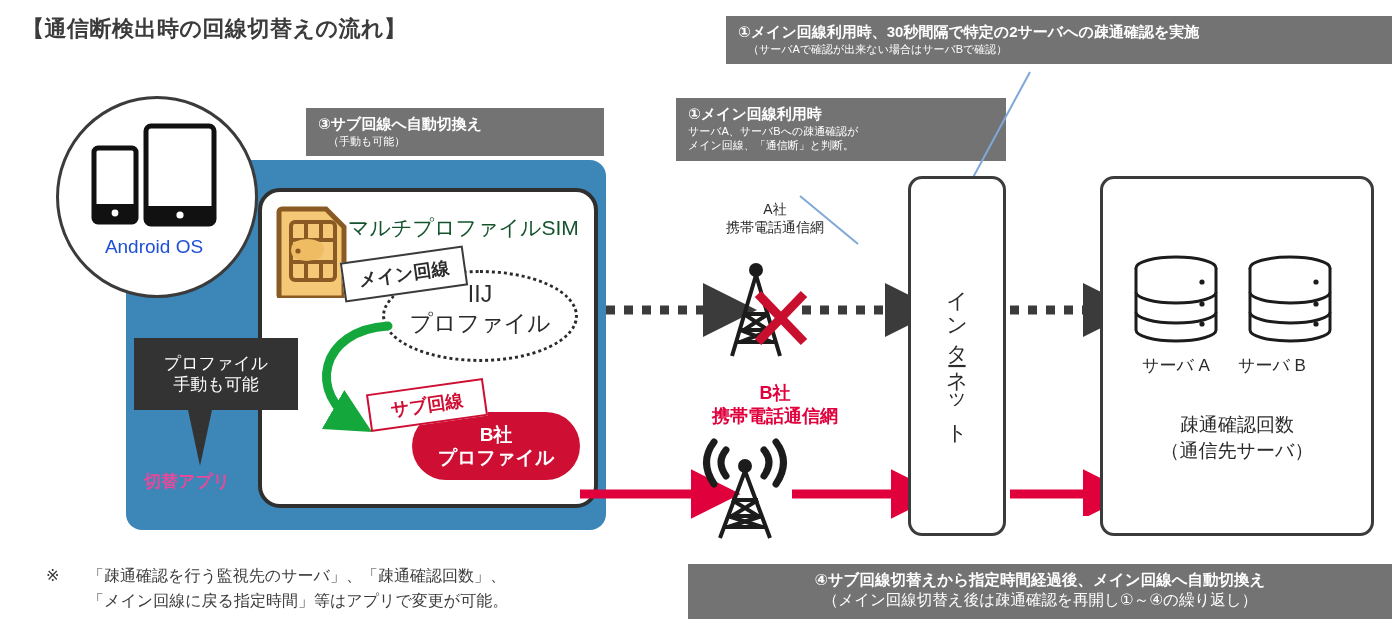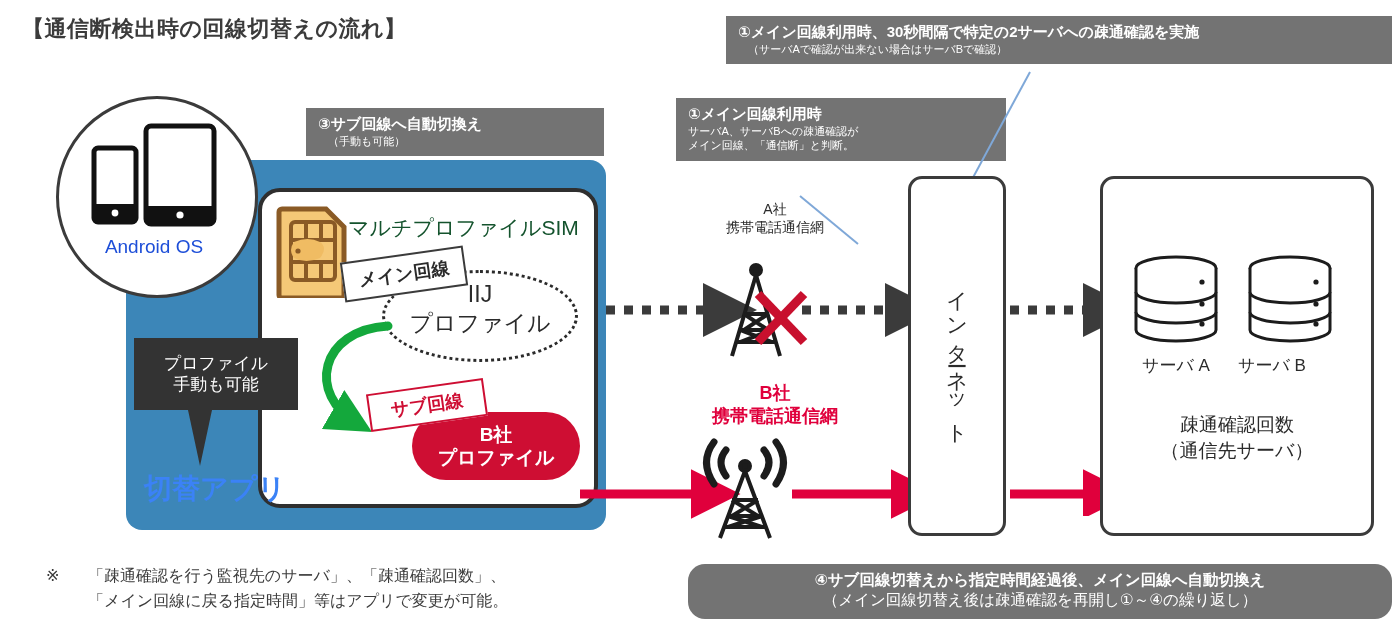--- a/index.html
+++ b/index.html
@@ -32,21 +32,21 @@
   .callout .l2,.callout .l3{font-size:11px;white-space:nowrap;}
 
   #callout1{left:726px;top:8px;width:666px;}
   #callout1 .l2{padding-left:10px;}
 
   #callout2{left:676px;top:90px;width:330px;}
 
   #callout3{left:306px;top:100px;width:298px;text-align:left;}
   #callout3 .l2{padding-left:10px;}
 
-  #callout4{left:688px;top:556px;width:704px;text-align:center;border-radius:17px;}
+  #callout4{left:688px;top:556px;width:704px;text-align:center;}
   #callout4 .l1{font-size:15.5px;}
   #callout4 .l2{font-size:15.5px;}
 
   
   #footnote{
     left:46px;top:556px;width:600px;
     font-size:16px;color:#3b3b3b;line-height:1.55;
   }
   #footnote .mark{position:absolute;left:0;top:0;}
   #footnote .ftxt{margin-left:42px;}
@@ -56,21 +56,21 @@
     left:126px;top:152px;width:480px;height:370px;
     background:#3c86b8;border-radius:16px;
   }
   #innerWhite{
     left:258px;top:180px;width:340px;height:320px;
     background:#ffffff;border:4px solid #2f2f2f;border-radius:22px;
     box-sizing:border-box;
   }
   #appLabel{
     left:144px;top:462px;
-    font-size:28px;font-weight:bold;color:#3b82f6;white-space:nowrap;font-family:Liberation Serif, serif;
+    font-size:17px;font-weight:bold;color:#ec4899;white-space:nowrap;font-family:Liberation Serif, serif;
   }
 
   
   #androidCircle{
     left:56px;top:88px;width:196px;height:196px;
     background:#ffffff;border:3px solid #3b3b3b;border-radius:50%;
   }
   #androidLabel{
     left:56px;top:228px;width:196px;text-align:center;
     font-size:19px;color:#1d4ed8;

